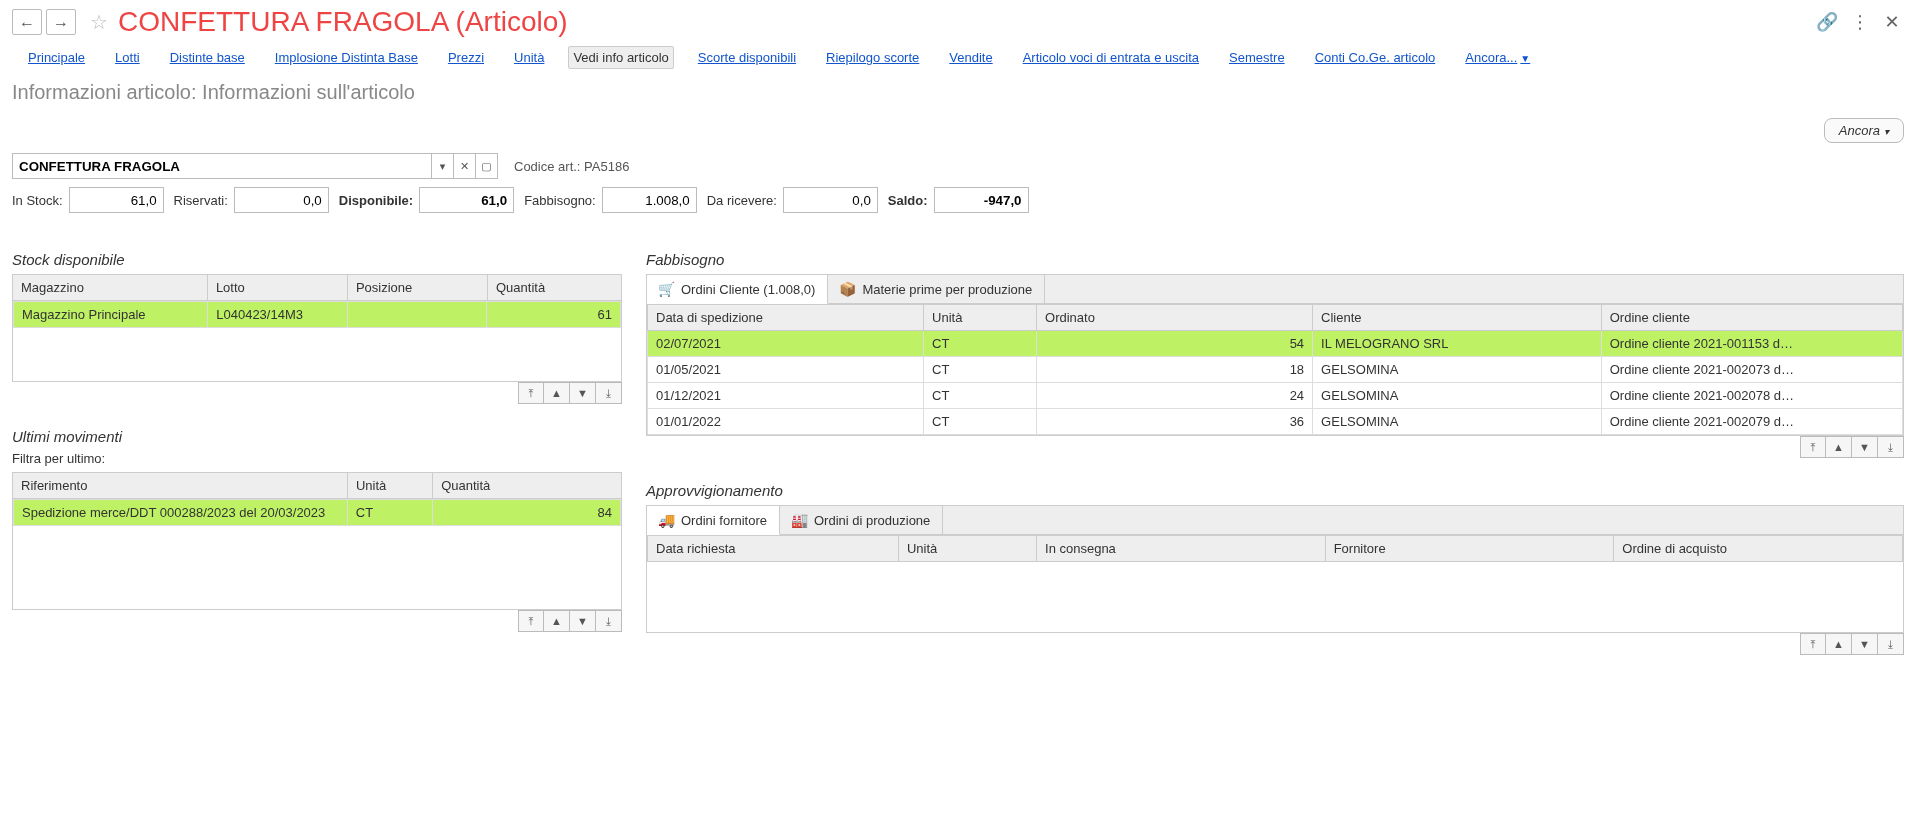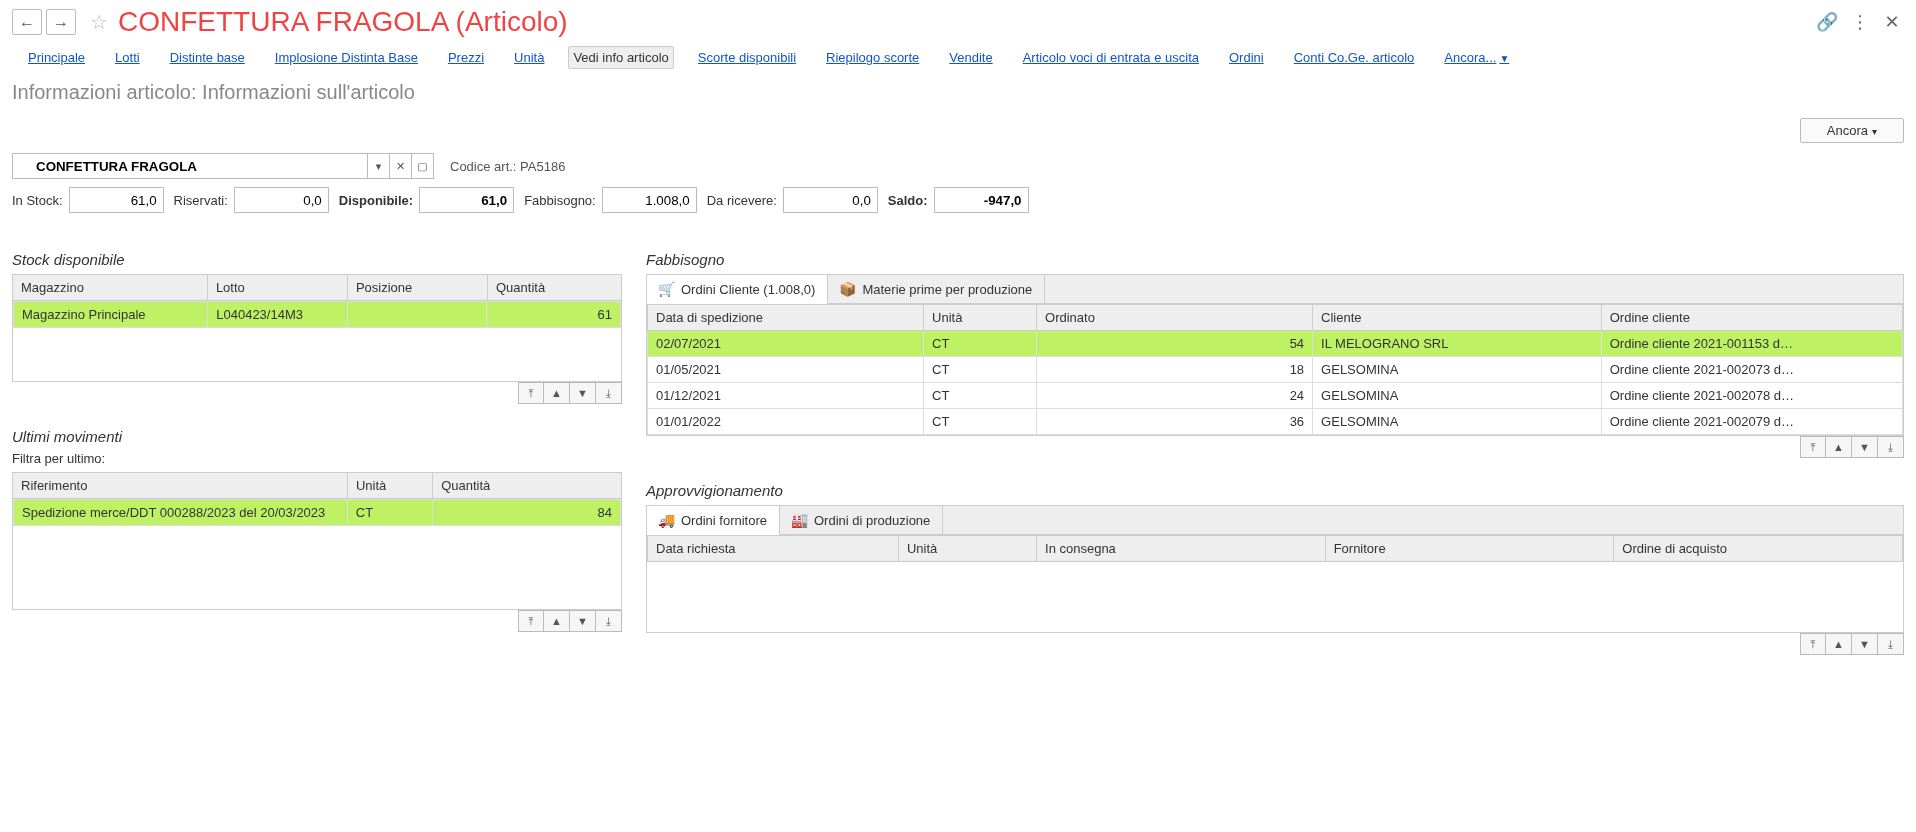--- a/index.html
+++ b/index.html
@@ -18,28 +18,28 @@
   .tabs-row { display:flex; gap:18px; padding:4px 12px 8px 22px; border-bottom:0; flex-wrap:wrap; align-items:center; }
   .tab-link { padding:4px 6px; }
   .tab-active { background:#eee; border:1px solid #ccc; padding:3px 4px; border-radius:2px; color:#333; text-decoration:none; }
   .tab-more .chev { font-size:10px; margin-left:3px; }
 
   
   .subtitle { padding:4px 12px 14px 12px; color:#888; font-size:20px; }
 
   
   .ancora-row { display:flex; justify-content:flex-end; padding:0 12px 10px 12px; }
-  .ancora-btn { border:1px solid #bbb; background:#fafafa; padding:4px 26px; cursor:pointer; border-radius:2px; }
+  .ancora-btn { border:1px solid #bbb; background:#fafafa; padding:4px 14px; cursor:pointer; border-radius:8px;font-style:italic; }
   .ancora-btn .chev { font-size:10px; margin-left:4px; }
 
   
   .form-area { padding:0 12px 6px 12px; }
   .form-row1 { display:flex; align-items:center; gap:6px; margin-bottom:8px; }
   .combo { display:flex; }
-  .combo input { width:356px; height:26px; border:1px solid #bbb; padding:2px 23px; font-weight:bold; }
+  .combo input { width:420px; height:26px; border:1px solid #bbb; padding:2px 6px; font-weight:bold; }
   .mini-btn { width:22px; height:26px; border:1px solid #bbb; border-left:0; background:#fff; display:inline-flex; align-items:center; justify-content:center; font-size:11px; cursor:pointer; color:#555; }
   .code-label { margin-left:10px; color:#555; }
 
   .form-row2 { display:flex; align-items:center; gap:10px; flex-wrap:wrap; }
   .fld { display:flex; align-items:center; gap:6px; }
   .fld label { white-space:nowrap; }
   .fld input { height:26px; border:1px solid #bbb; text-align:right; padding:2px 6px; width:95px; }
   .fld.bold label, .fld.bold input { font-weight:bold; }
 
   
@@ -102,21 +102,21 @@
   <a class="tab-link">Lotti</a>
   <a class="tab-link">Distinte base</a>
   <a class="tab-link">Implosione Distinta Base</a>
   <a class="tab-link">Prezzi</a>
   <a class="tab-link">Unità</a>
   <span class="tab-active">Vedi info articolo</span>
   <a class="tab-link">Scorte disponibili</a>
   <a class="tab-link">Riepilogo scorte</a>
   <a class="tab-link">Vendite</a>
   <a class="tab-link">Articolo voci di entrata e uscita</a>
-  <a class="tab-link">Ordini</a>
+  <a class="tab-link">Semestre</a>
   <a class="tab-link">Conti Co.Ge. articolo</a>
   <a class="tab-link tab-more"><span>Ancora...</span><span class="chev">▼</span></a>
 </div>
 
 <div class="subtitle">Informazioni articolo: Informazioni sull'articolo</div>
 
 <div class="ancora-row">
   <div class="ancora-btn">
     <span>Ancora</span><span class="chev">▾</span>
   </div>

